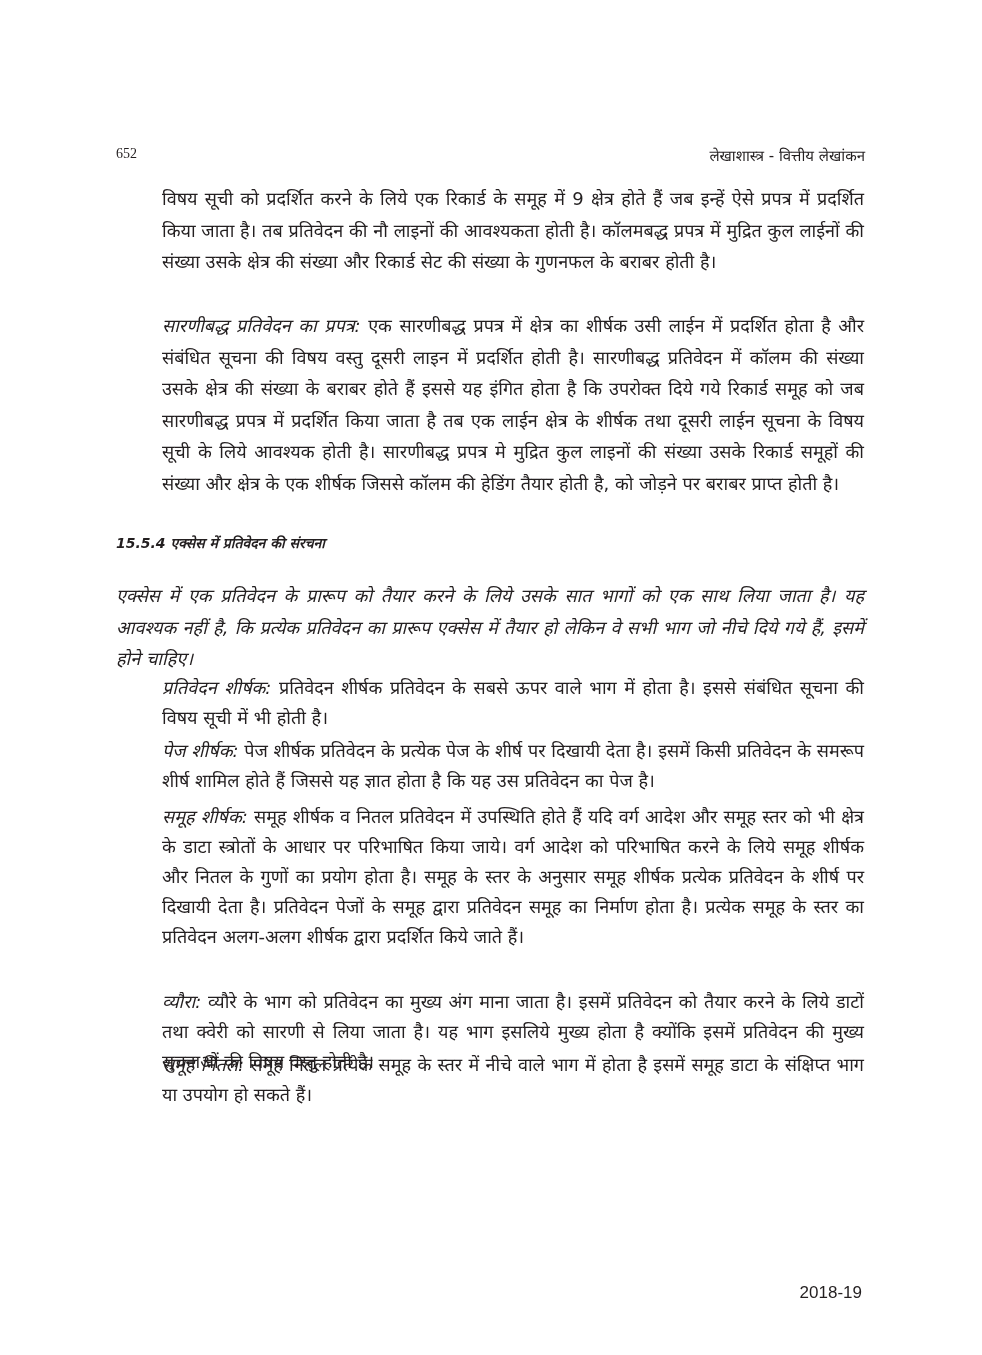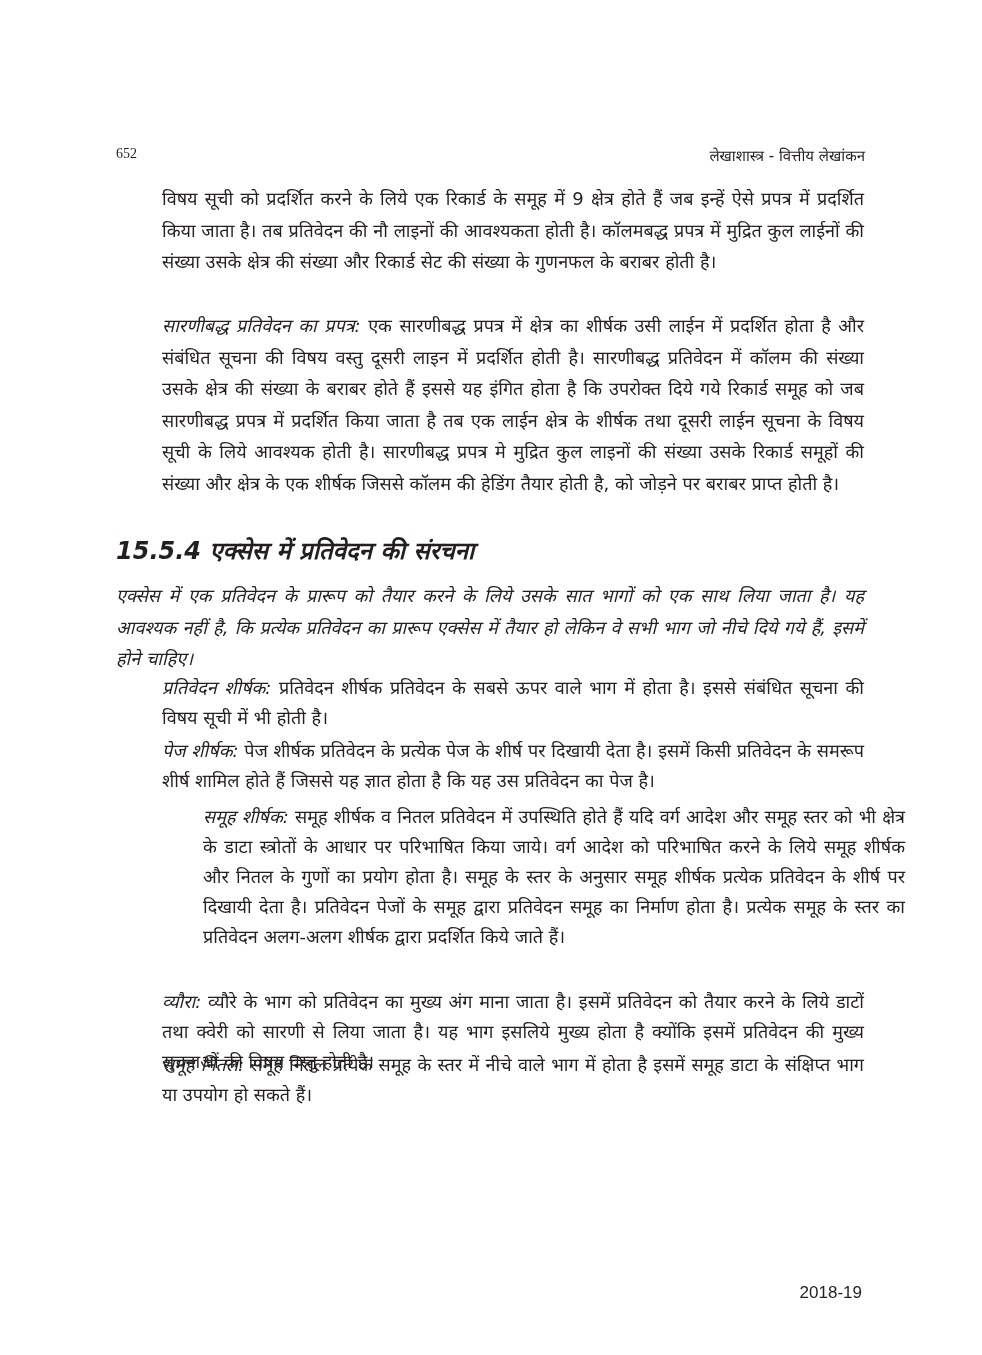--- a/index.html
+++ b/index.html
@@ -5,21 +5,21 @@
   html, body { margin: 0; padding: 0; background: #ffffff; }
   body { width: 982px; height: 1355px; position: relative; overflow: hidden; color: #231f20;
          font-family: "DejaVu Sans", "Liberation Sans", sans-serif; }
   .page-number { position: absolute; left: 116px; top: 146px; font-family: "Liberation Serif", serif; font-size: 14px; }
   .running-head { position: absolute; right: 117px; top: 145px; font-size: 15px; }
   .block { position: absolute; left: 116px; width: 748px; }
   .indented { left: 162px; width: 702px; }
   .para { font-size: 18px; line-height: 31.5px; text-align: justify; text-align-last: left; margin: 0; }
   .para.tight { line-height: 30px; }
   .lead { font-style: italic; }
-  .section-heading { position: absolute; left: 116px; top: 533px; font-size: 24px; font-weight: bold; font-style: italic; }
+  .section-heading { position: absolute; left: 116px; top: 533px; font-size: 14px; font-weight: bold; font-style: italic; }
   .footer-year { position: absolute; right: 120px; top: 1283px; font-family: "Liberation Sans", sans-serif; font-size: 17px; }
 </style>
 </head>
 <body>
 
 <div>
 
   <div class="page-number">652</div>
   <div class="running-head">लेखाशास्त्र - वित्तीय लेखांकन</div>
 
@@ -48,21 +48,21 @@
       <span class="lead">प्रतिवेदन शीर्षक:</span><span> प्रतिवेदन शीर्षक प्रतिवेदन के सबसे ऊपर वाले भाग में होता है। इससे संबंधित सूचना की विषय सूची में भी होती है।</span>
     </p>
   </div>
 
   <div class="block indented" style="top:736px;">
     <p class="para tight">
       <span class="lead">पेज शीर्षक:</span><span> पेज शीर्षक प्रतिवेदन के प्रत्येक पेज के शीर्ष पर दिखायी देता है। इसमें किसी प्रतिवेदन के समरूप शीर्ष शामिल होते हैं जिससे यह ज्ञात होता है कि यह उस प्रतिवेदन का पेज है।</span>
     </p>
   </div>
 
-  <div class="block indented" style="top:802px;margin-left:41px;">
+  <div class="block indented" style="top:802px;">
     <p class="para tight">
       <span class="lead">समूह शीर्षक:</span><span> समूह शीर्षक व नितल प्रतिवेदन में उपस्थिति होते हैं यदि वर्ग आदेश और समूह स्तर को भी क्षेत्र के डाटा स्त्रोतों के आधार पर परिभाषित किया जाये। वर्ग आदेश को परिभाषित करने के लिये समूह शीर्षक और नितल के गुणों का प्रयोग होता है। समूह के स्तर के अनुसार समूह शीर्षक प्रत्येक प्रतिवेदन के शीर्ष पर दिखायी देता है। प्रतिवेदन पेजों के समूह द्वारा प्रतिवेदन समूह का निर्माण होता है। प्रत्येक समूह के स्तर का प्रतिवेदन अलग-अलग शीर्षक द्वारा प्रदर्शित किये जाते हैं।</span>
     </p>
   </div>
 
   <div class="block indented" style="top:987px;">
     <p class="para tight">
       <span class="lead">व्यौरा:</span><span> व्यौरे के भाग को प्रतिवेदन का मुख्य अंग माना जाता है। इसमें प्रतिवेदन को तैयार करने के लिये डाटों तथा क्वेरी को सारणी से लिया जाता है। यह भाग इसलिये मुख्य होता है क्योंकि इसमें प्रतिवेदन की मुख्य सुचनाओं की विषय वस्तु होती है।</span>
     </p>
   </div>

